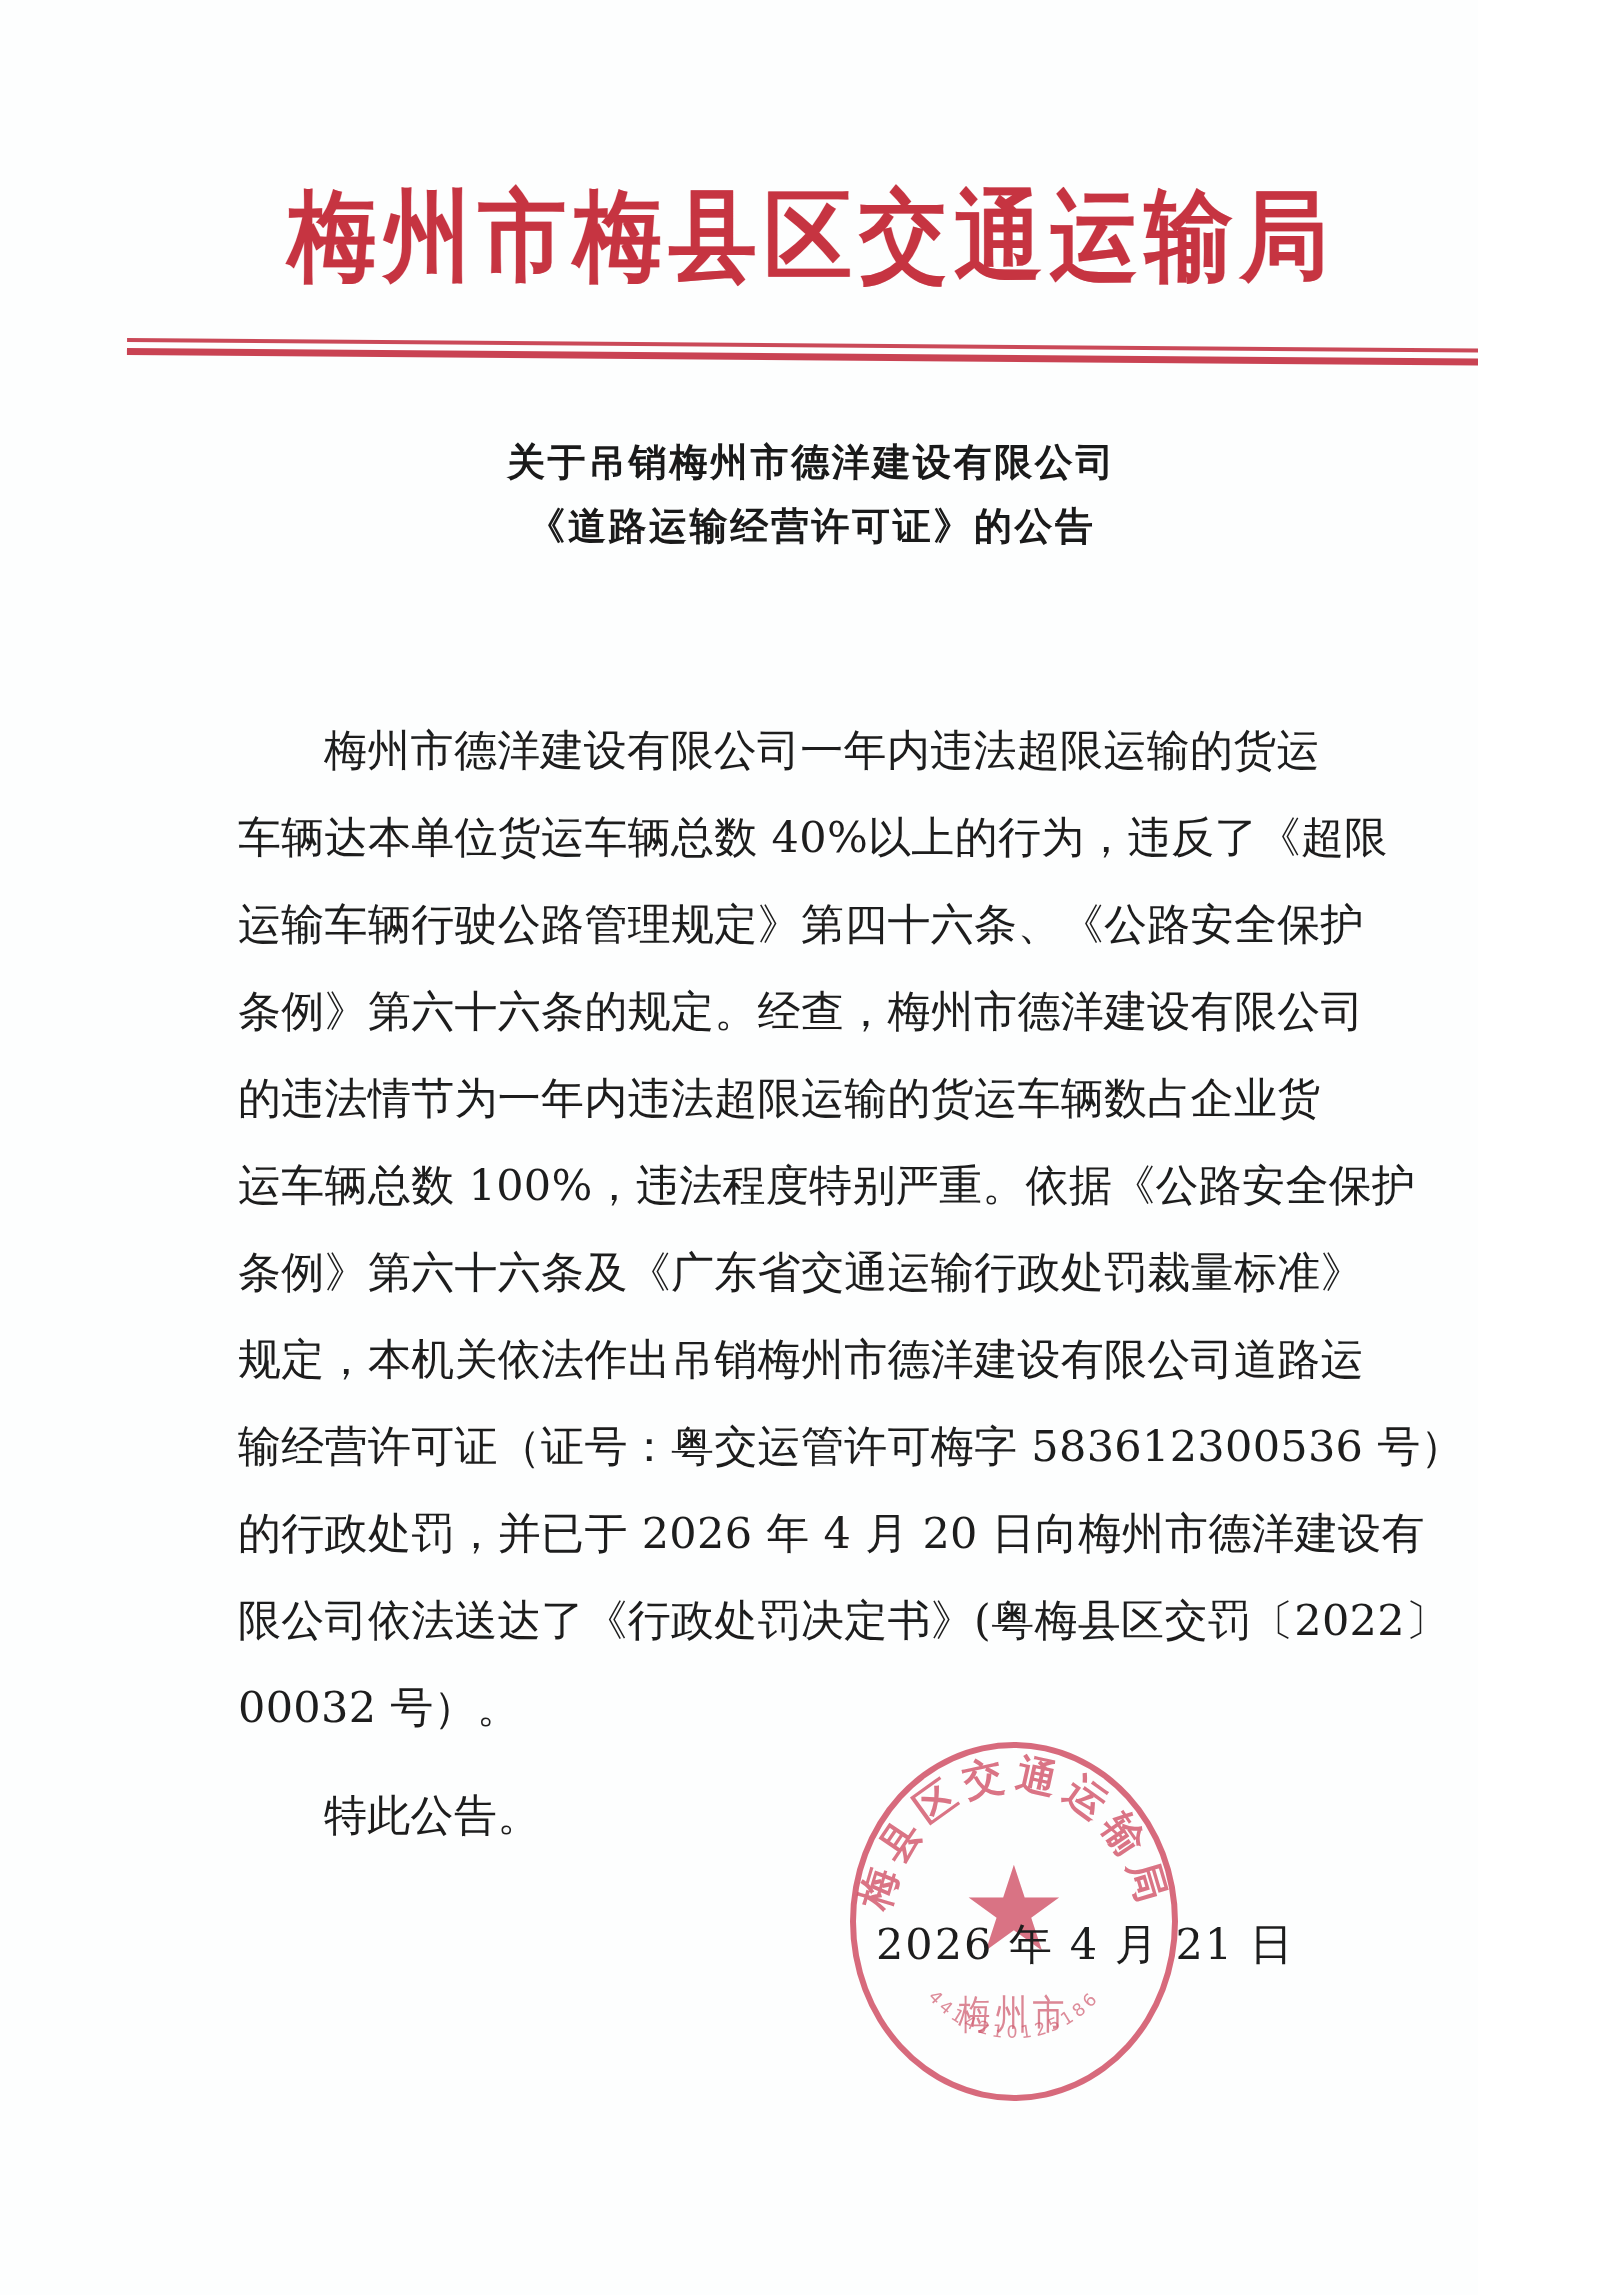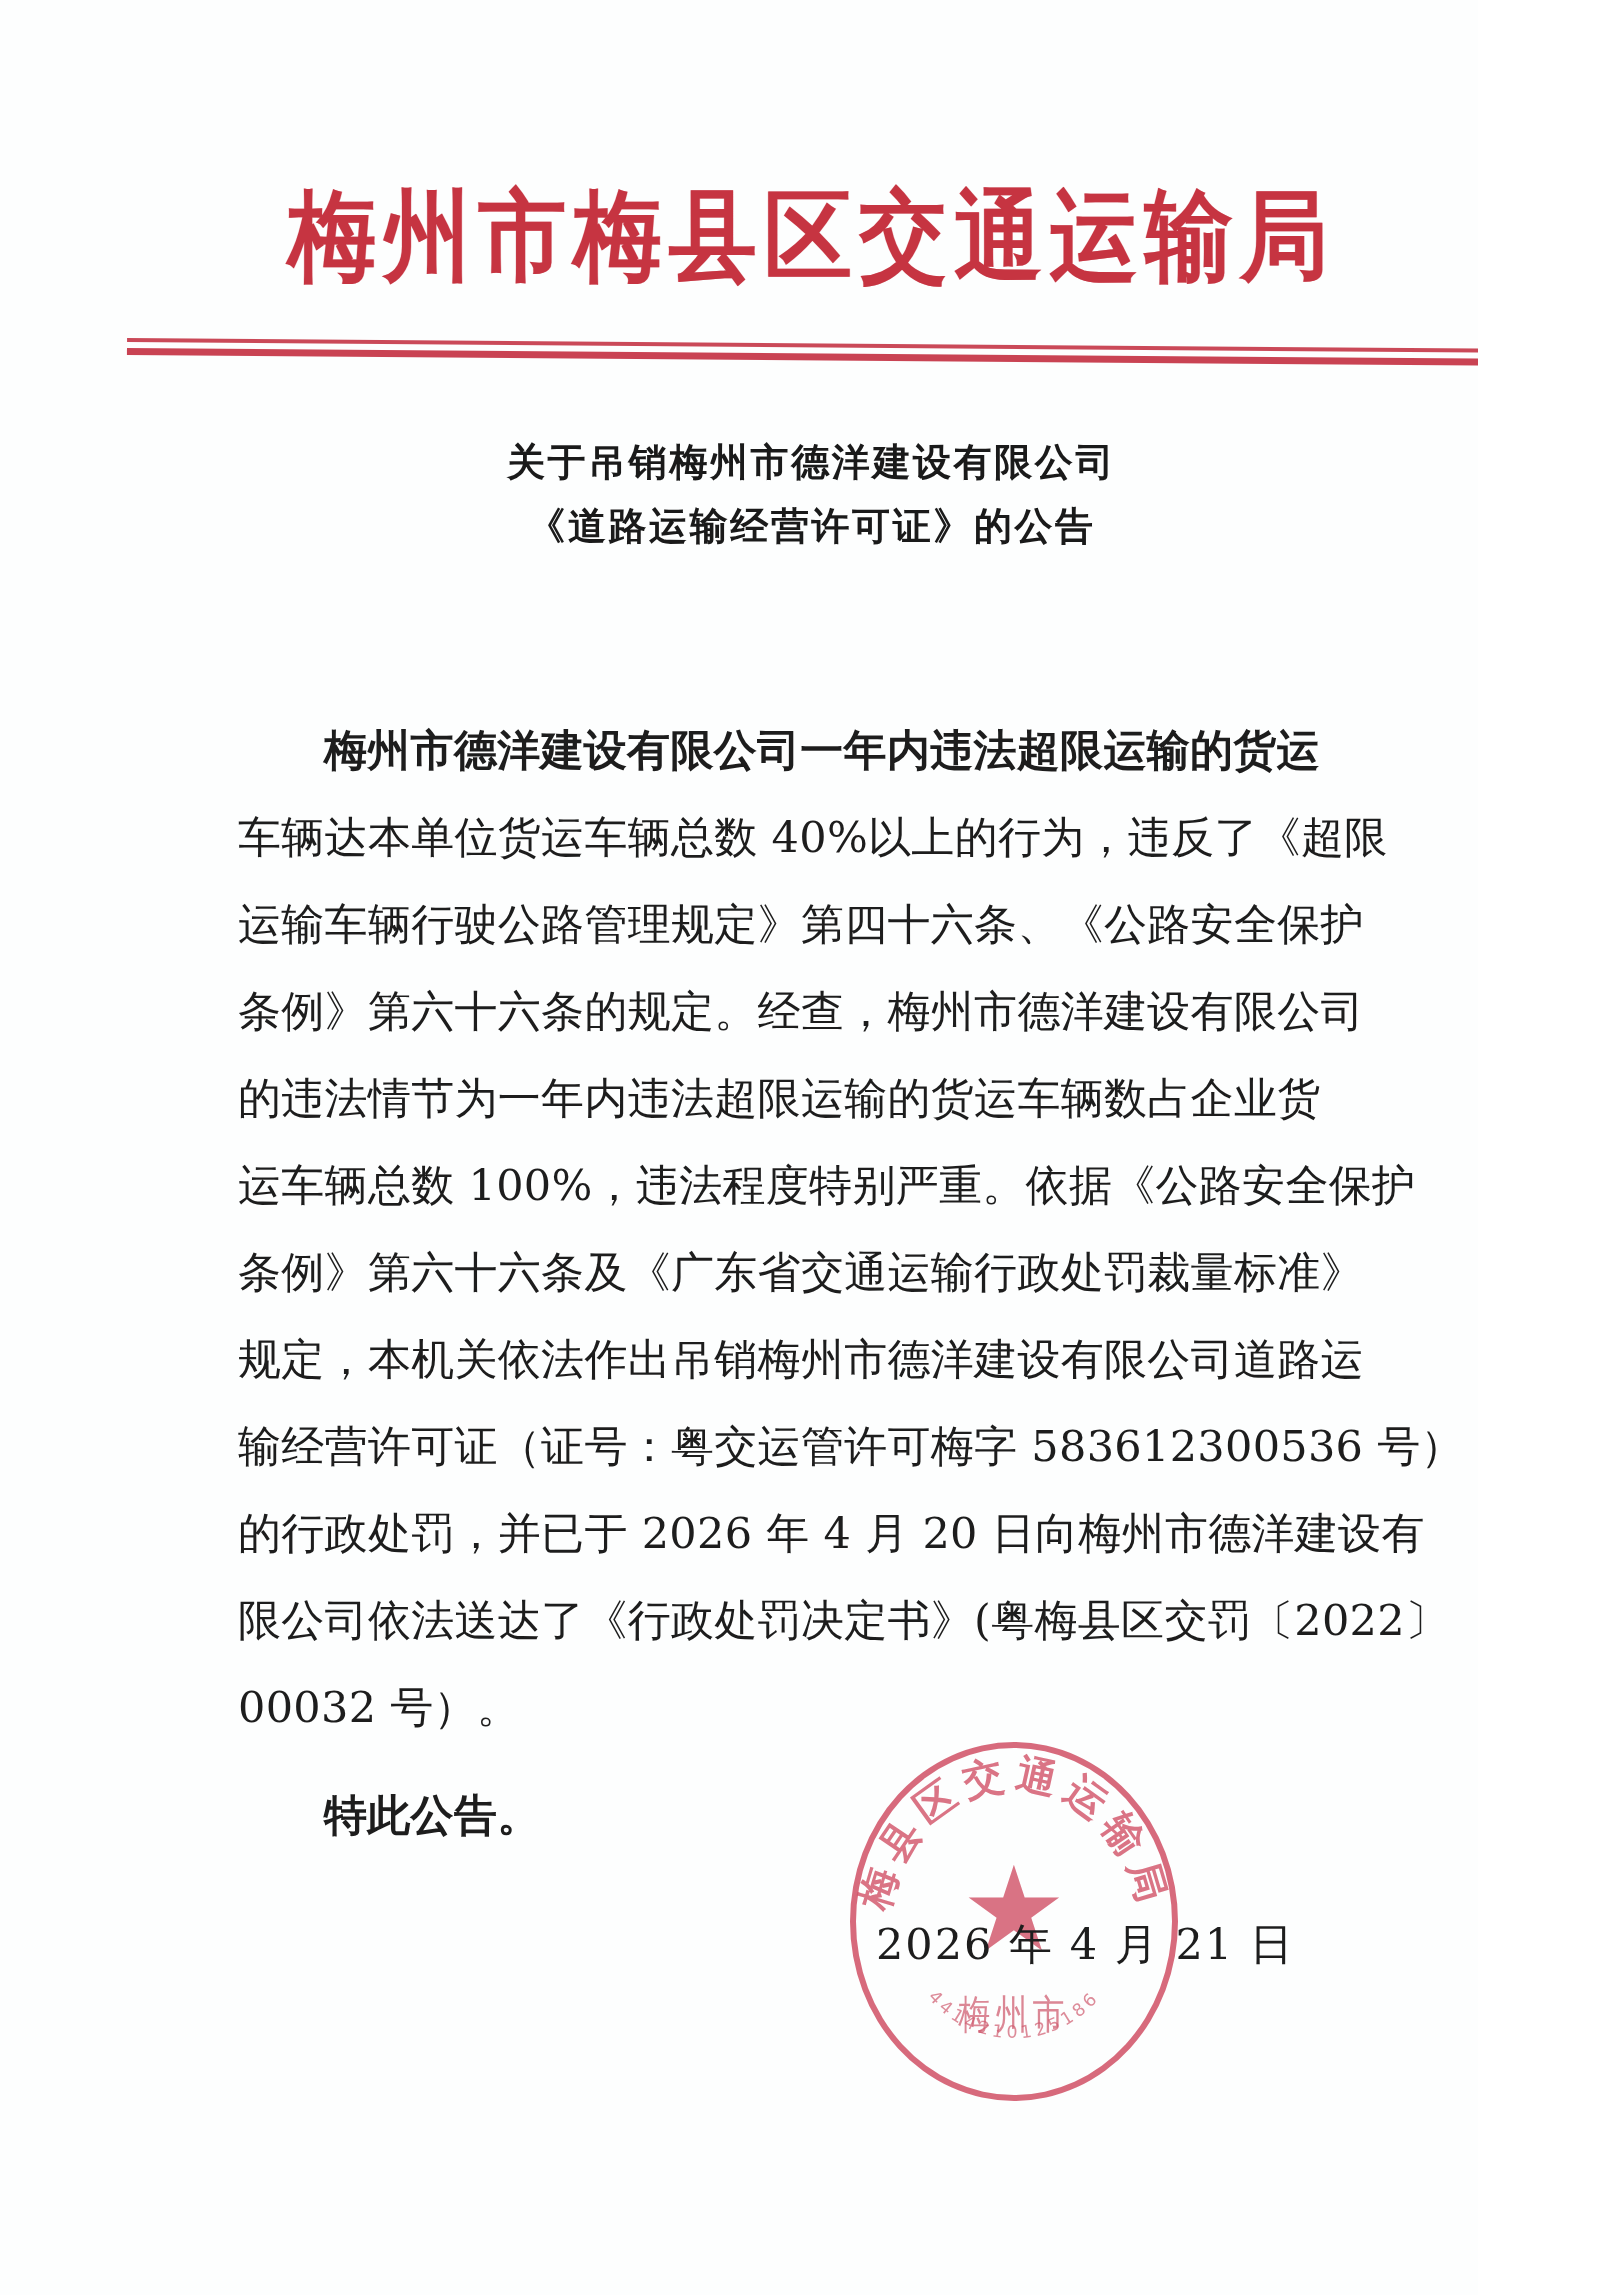--- a/index.html
+++ b/index.html
@@ -85,21 +85,21 @@
     width: 1158px;
   }
   .body-line {
     font-family: "DejaVu Serif", "Liberation Serif", serif;
     font-size: 43px;
     line-height: 87px;
     color: #1d1d1d;
     letter-spacing: 0.3px;
     white-space: nowrap;
   }
-  .body-line.indent { text-indent: 86px; font-weight: bold; }
+  .body-line.indent { text-indent: 86px; }
   .para-gap { height: 20.5px; }
 
   
   .sign-area {
     position: absolute;
     left: 799px;
     top: 1732px;
     width: 615px;
     height: 389px;
   }

